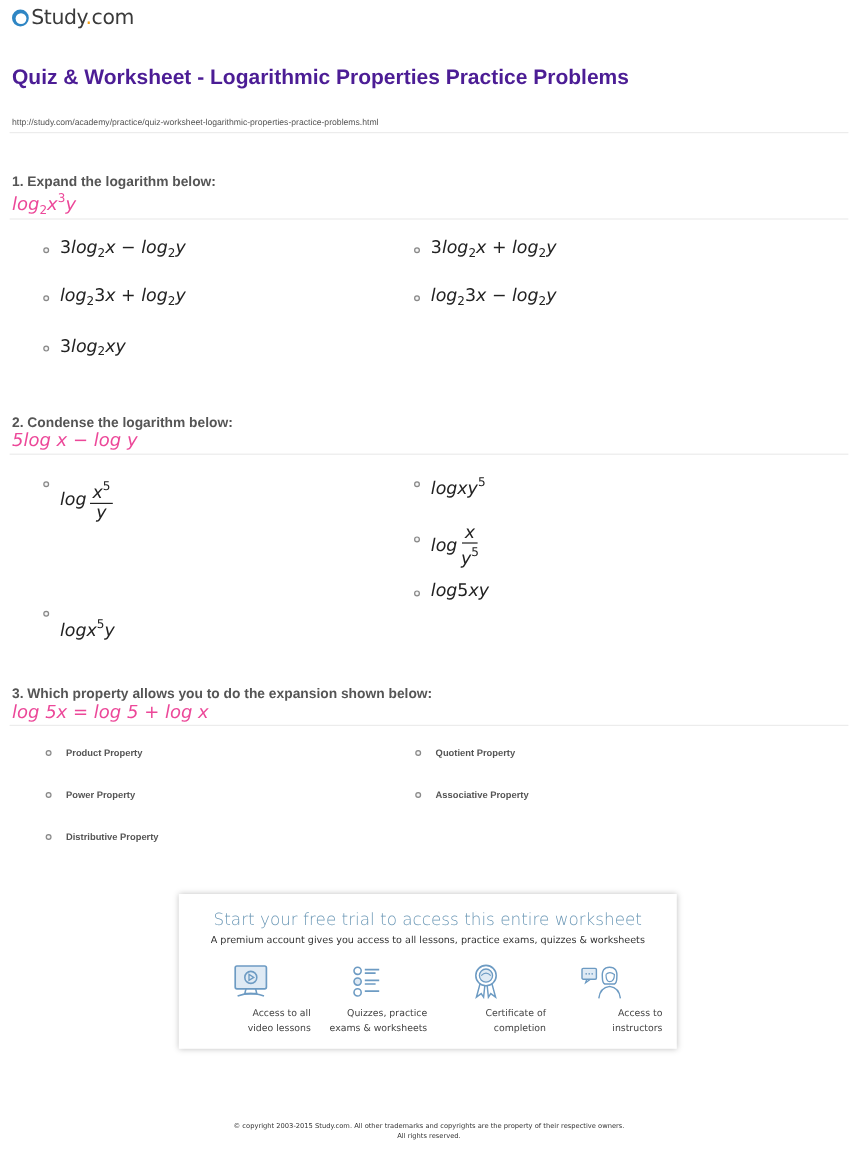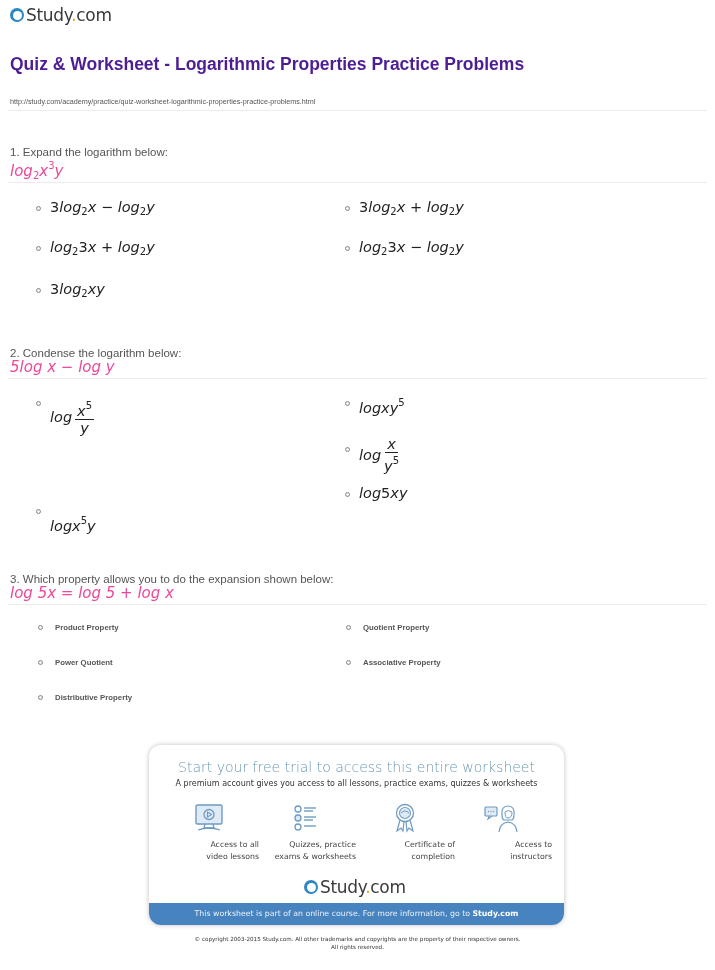--- a/index.html
+++ b/index.html
@@ -16,39 +16,39 @@
   #top-logo { left: 10px; top: 5px; }
   #top-logo .play { width: 14px; height: 14px; }
   #top-logo .play::before { left: 2.5px; top: 2.5px; width: 9px; height: 9px; }
   #top-logo .play::after { left: 5px; top: 3.8px; border-width: 3.2px 0 3.2px 5px; z-index: 2; }
   #top-logo .word { font-size: 17px; margin-left: 2px; }
 
   .page-title { position: absolute; left: 10px; top: 54px; width: 520px; font-size: 17.5px; font-weight: bold; color: #4c1d95; line-height: 21px; }
   .page-url { position: absolute; left: 10px; top: 97px; font-size: 7.2px; color: #555; }
   .hr { position: absolute; left: 8px; right: 8px; height: 1px; background: #ececec; }
 
-  .q-prompt { position: absolute; left: 10px; font-size: 11.5px; color: #555; }
+  .q-prompt { position: absolute; left: 10px; font-size: 11.5px; color: #555; font-weight: bold; }
   .q-expr { position: absolute; left: 10px; font-size: 15px; font-style: italic; color: #ec4899; font-family: "DejaVu Sans", sans-serif; }
 
   .opt { position: absolute; display: flex; align-items: flex-start; font-family: "DejaVu Sans", sans-serif; font-style: italic; color: #222; font-size: 14.5px; }
   .radio { width: 5px; height: 5px; border-radius: 50%; border: 1px solid #888; background: #fff; display: inline-block; flex: none; box-shadow: inset 0 0 1px #bbb; }
   .opt .radio { margin-top: 7px; margin-right: 9px; }
   sub { font-size: 10px; vertical-align: -3px; font-style: normal; }
   sup { font-size: 10px; vertical-align: 7px; font-style: normal; }
   .num { font-style: normal; }
 
   .frac { display: inline-flex; flex-direction: column; align-items: center; vertical-align: middle; margin-left: 3px; }
   .frac .n { border-bottom: 1px solid #222; padding: 0 2px; line-height: 16px; }
   .frac .d { line-height: 16px; }
 
   .opt-small { position: absolute; display: flex; align-items: center; font-size: 7.8px; font-weight: bold; color: #555; }
   .opt-small .radio { margin-right: 12px; }
 
   
-  .promo { position: absolute; left: 149px; top: 745px; width: 415px; height: 180px; border-radius: 12px; box-shadow: 0 0 5px rgba(0,0,0,0.25); background: #fff; overflow: hidden; }
+  .promo { position: absolute; left: 149px; top: 745px; width: 415px; height: 129px; border-radius: 0; box-shadow: 0 0 5px rgba(0,0,0,0.25); background: #fff; overflow: hidden; }
   .promo-title { position: absolute; left: 0; right: 0; top: 14px; text-align: center; font-size: 14px; color: #6c98b6; font-family: "DejaVu Sans", sans-serif; font-weight: 300; }
   .promo-sub { position: absolute; left: 0; right: 0; top: 34px; text-align: center; font-size: 8px; color: #333; font-family: "DejaVu Sans", sans-serif; }
   .feature { position: absolute; top: 58px; width: 100px; text-align: right; }
   .feature svg { display: block; margin: 0 auto; }
   .feature .f-label { margin-top: 6px; font-size: 7.8px; color: #444; line-height: 12px; font-family: "DejaVu Sans", sans-serif; white-space: pre-line; }
   #promo-logo { left: 155px; top: 132px; }
   #promo-logo .play { width: 14px; height: 14px; }
   #promo-logo .play::before { left: 2.5px; top: 2.5px; width: 9px; height: 9px; }
   #promo-logo .play::after { left: 5px; top: 3.8px; border-width: 3.2px 0 3.2px 5px; z-index: 2; }
   #promo-logo .word { font-size: 17px; margin-left: 2px; }
@@ -132,21 +132,21 @@
 <div class="opt-small" style="left:38px; top:623px">
   <span class="radio"></span>
   <span>Product Property</span>
 </div>
 <div class="opt-small" style="left:346px; top:623px">
   <span class="radio"></span>
   <span>Quotient Property</span>
 </div>
 <div class="opt-small" style="left:38px; top:658px">
   <span class="radio"></span>
-  <span>Power Quotient</span>
+  <span>Power Property</span>
 </div>
 <div class="opt-small" style="left:346px; top:658px">
   <span class="radio"></span>
   <span>Associative Property</span>
 </div>
 <div class="opt-small" style="left:38px; top:693px">
   <span class="radio"></span>
   <span>Distributive Property</span>
 </div>
 
@@ -206,21 +206,18 @@
     </svg>
     <div class="f-label">Access to
 instructors</div>
   </div>
 
   <div class="logo" id="promo-logo">
     <span class="play"></span>
     <span class="word"><span>Study</span><span class="dot">.</span><span>com</span></span>
   </div>
 
-  <div class="promo-bar">
-    <span>This worksheet is part of an online course. For more information, go to </span><b>Study.com</b>
-  </div>
 </div>
 
 <div class="copyright">
   <div>© copyright 2003-2015 Study.com. All other trademarks and copyrights are the property of their respective owners.</div>
   <div>All rights reserved.</div>
 </div>
 
 </body></html>

